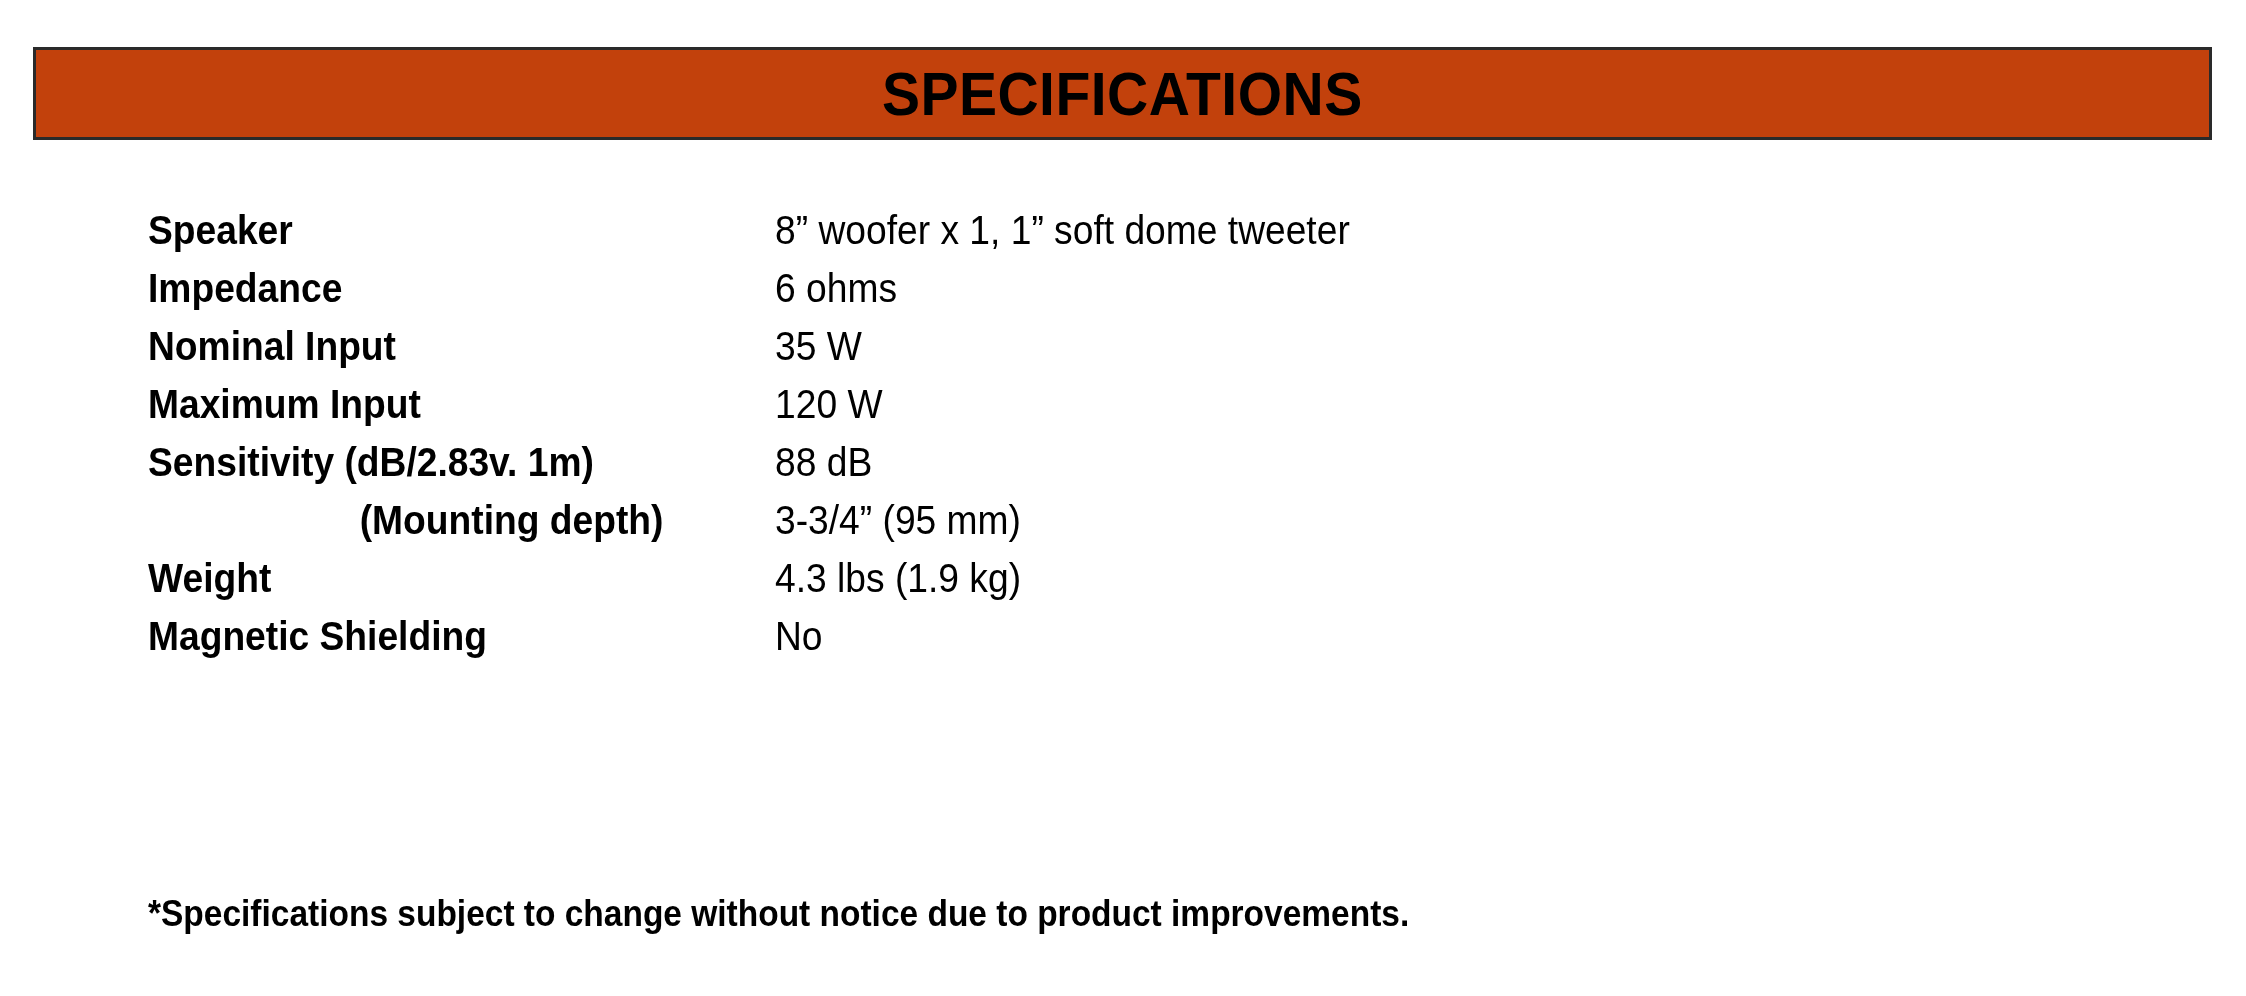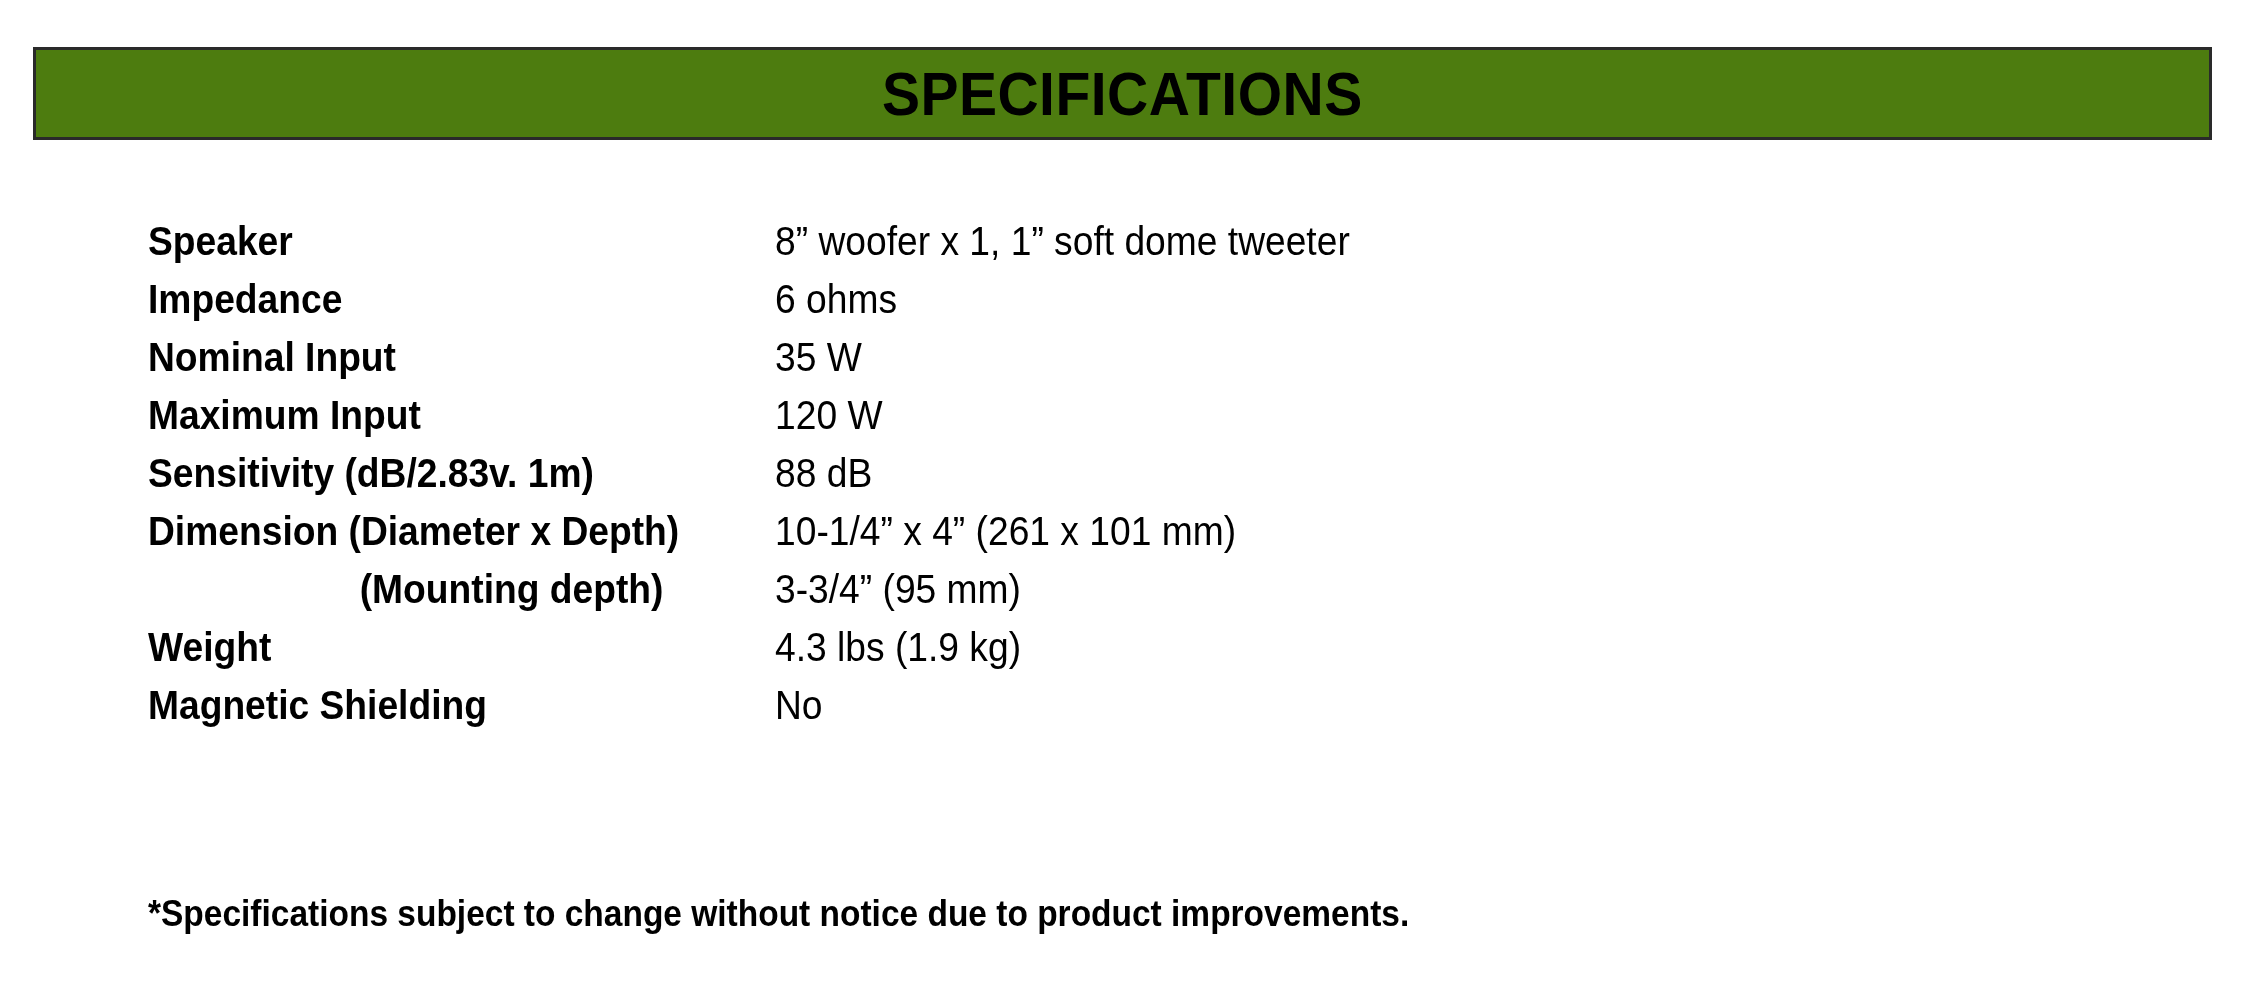--- a/index.html
+++ b/index.html
@@ -17,41 +17,41 @@
   }
 
   
   #spec-header {
     position: absolute;
     left: 33px;
     top: 47px;
     width: 2179px;
     height: 93px;
     box-sizing: border-box;
-    background: #4d7c0f;
+    background: #c2410c;
     border: 3px solid #2a2a2a;
     display: flex;
     align-items: center;
     justify-content: center;
   }
   #spec-header-title {
     font-size: 62px;
     font-weight: bold;
     letter-spacing: 0.5px;
     line-height: 1;
     transform: scaleX(0.92);
     transform-origin: center center;
     white-space: nowrap;
   }
 
   
   #spec-table {
     position: absolute;
     left: 148px;
-    top: 212px;
+    top: 201px;
     width: 1900px;
   }
   .spec-row {
     height: 58px;
     display: flex;
     align-items: baseline;
     white-space: nowrap;
   }
   .spec-label {
     width: 627px;
@@ -115,24 +115,20 @@
     </div>
     <div class="spec-row">
       <div class="spec-label">Maximum Input</div>
       <div class="spec-value">120 W</div>
     </div>
     <div class="spec-row">
       <div class="spec-label">Sensitivity (dB/2.83v. 1m)</div>
       <div class="spec-value">88 dB</div>
     </div>
     <div class="spec-row">
-      <div class="spec-label">Dimension (Diameter x Depth)</div>
-      <div class="spec-value">10-1/4” x 4” (261 x 101 mm)</div>
-    </div>
-    <div class="spec-row">
       <div class="spec-label indented">(Mounting depth)</div>
       <div class="spec-value">3-3/4” (95 mm)</div>
     </div>
     <div class="spec-row">
       <div class="spec-label">Weight</div>
       <div class="spec-value">4.3 lbs (1.9 kg)</div>
     </div>
     <div class="spec-row">
       <div class="spec-label">Magnetic Shielding</div>
       <div class="spec-value">No</div>

